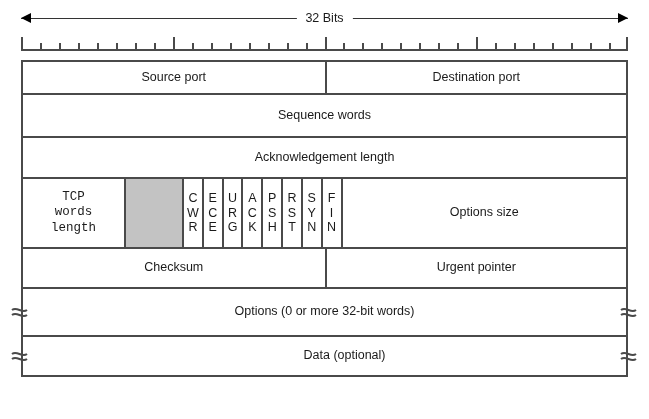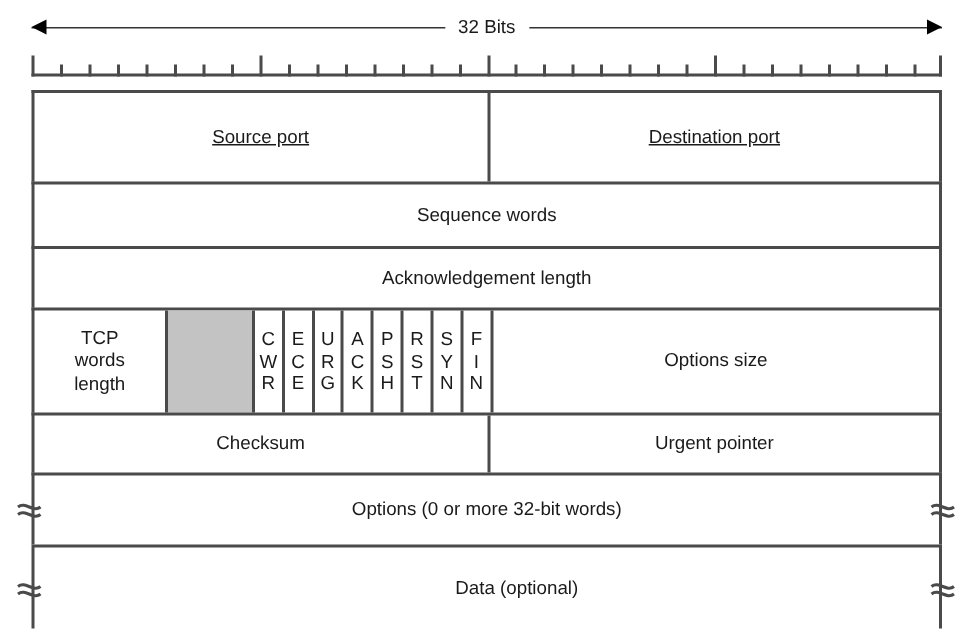--- a/index.html
+++ b/index.html
@@ -115,33 +115,34 @@
     justify-content: center;
     font-size: 12.5px;
     line-height: 1.25;
     text-align: center;
     overflow: hidden;
   }
   .cell.half { width: 50%; }
   .cell.full { width: 100%; }
   .cell.divider { border-left: 2px solid #4a4a4a; }
 
-  .r-ports    { height: 61px; text-decoration: underline; }
+  .r-ports    { height: 33px; }
   .r-seq      { height: 43px; }
   .r-ack      { height: 41px; }
   .r-flags    { height: 70px; }
   .r-cksum    { height: 40px; }
   .r-options  { height: 48px; }
-  .r-data     { height: 59px; padding-left: 40px; }
+  .r-data     { height: 42px; padding-left: 40px; }
 
   
   .c-hdrlen {
-    width: 87px;
+    width: 101px;
     flex-direction: column;
     justify-content: center;
+    font-family: Liberation Mono, monospace;
   }
   .c-hdrlen span { display: block; }
   .c-reserved {
     width: 60px;
     background: #c3c3c3;
     border-left: 2px solid #4a4a4a;
     border-right: 2px solid #4a4a4a;
   }
   .flagstrip {
     display: flex;

